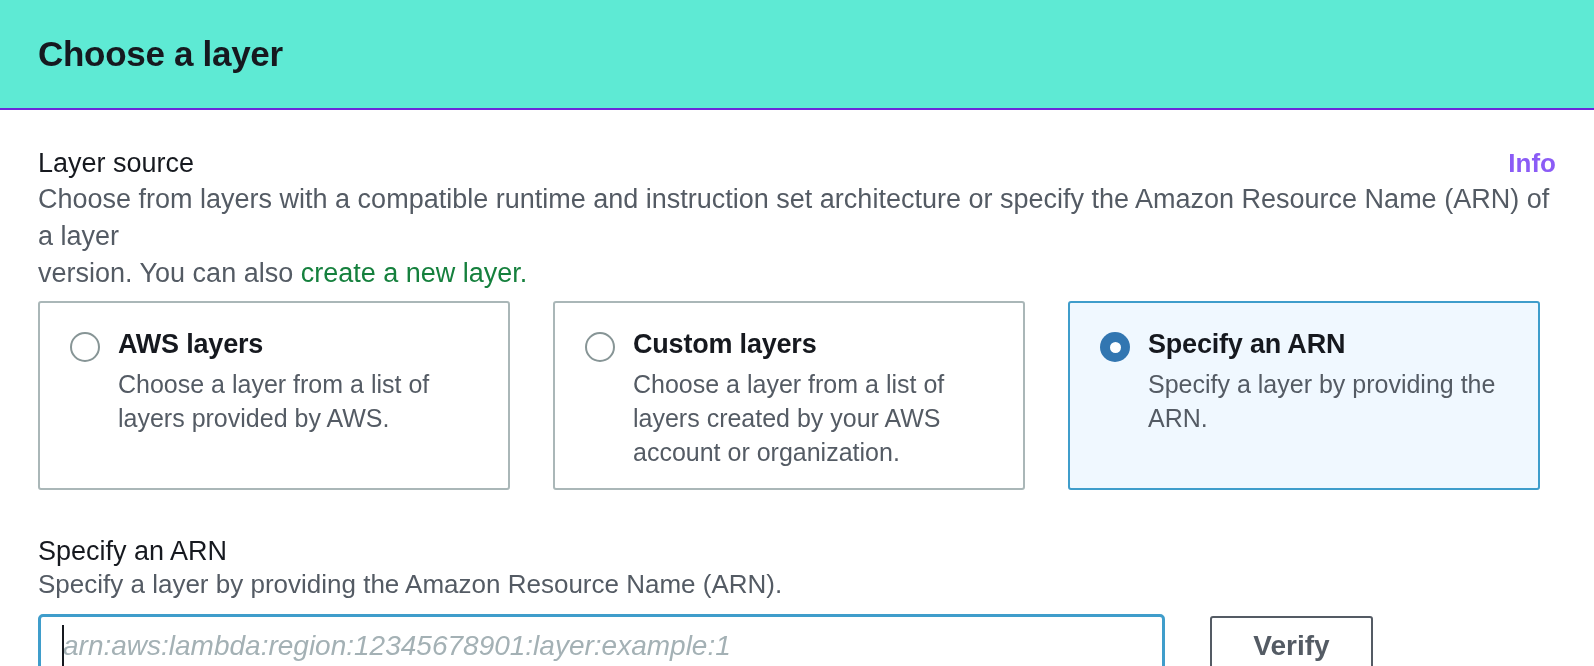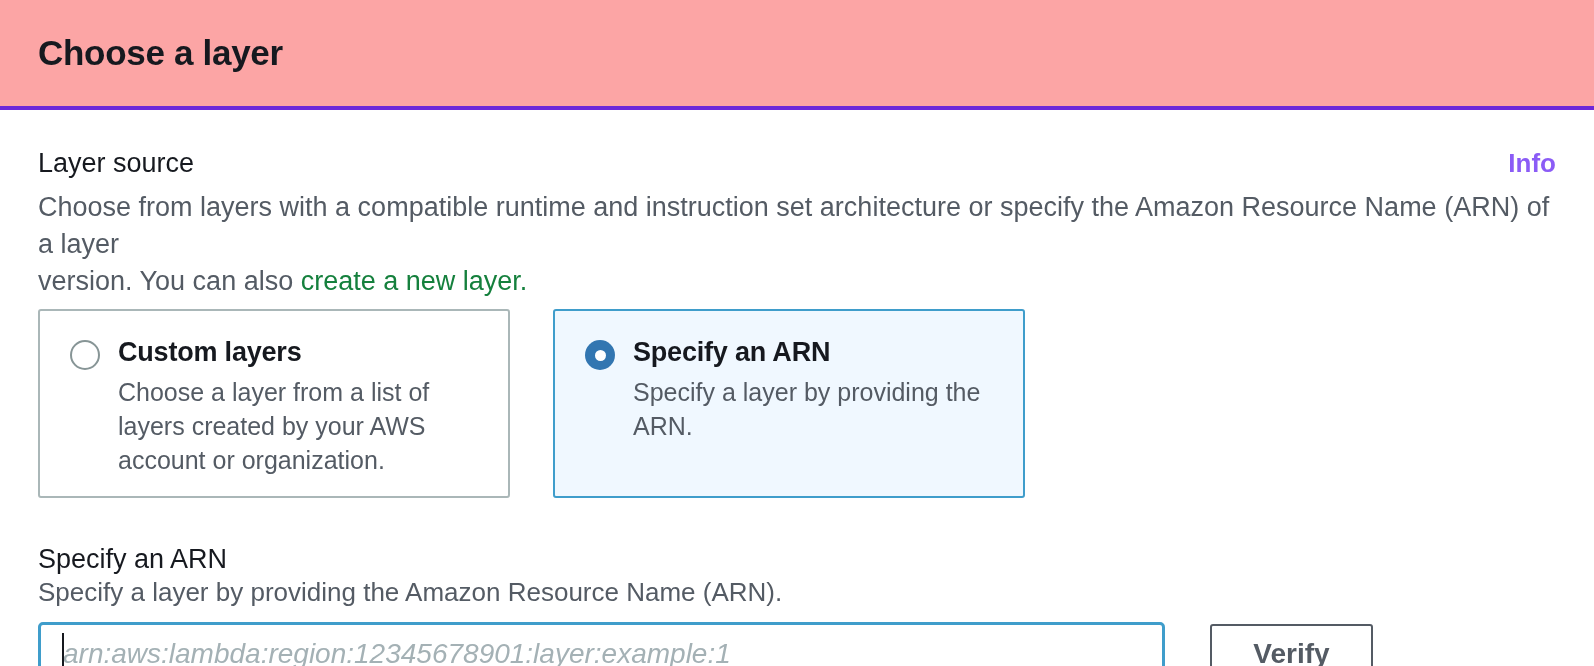--- a/index.html
+++ b/index.html
@@ -5,22 +5,22 @@
   * { margin: 0; padding: 0; box-sizing: border-box; }
   html, body {
     width: 1594px; height: 666px;
     background: #ffffff;
     font-family: "Liberation Sans", "DejaVu Sans", sans-serif;
     color: #16191f;
     overflow: hidden;
   }
   .panel-header {
     height: 110px;
-    background: #fca5a5;
-    border-bottom: 4px solid #6d28d9;
+    background: #5eead4;
+    border-bottom: 2px solid #6d28d9;
     display: flex;
     align-items: center;
     padding: 0 38px;
   }
   .panel-title {
     font-size: 35px;
     font-weight: 700;
     color: #16191f;
     letter-spacing: -0.3px;
   }
@@ -39,21 +39,21 @@
     color: #16191f;
   }
   .info-link {
     font-size: 26px;
     font-weight: 700;
     color: #8b5cf6;
     text-decoration: none;
     cursor: pointer;
   }
   .field-description {
-    margin-top: 10px;
+    margin-top: 2px;
     font-size: 27px;
     line-height: 37px;
     color: #545b64;
   }
   .inline-link {
     color: #15803d;
     text-decoration: none;
     cursor: pointer;
   }
   .tiles {
@@ -178,20 +178,27 @@
   <div class="label-row">
     <span class="field-label">Layer source</span>
     <a class="info-link">Info</a>
   </div>
 
   <p class="field-description"><span>Choose from layers with a compatible runtime and instruction set architecture or specify the Amazon Resource Name (ARN) of a layer</span><br>
   <span>version. You can also </span><a class="inline-link">create a new layer.</a></p>
 
   <div class="tiles">
 
+    <div class="tile">
+      <span class="radio"></span>
+      <div class="tile-text">
+        <div class="tile-label">AWS layers</div>
+        <div class="tile-desc">Choose a layer from a list of layers provided by AWS.</div>
+      </div>
+    </div>
 
     <div class="tile">
       <span class="radio"></span>
       <div class="tile-text">
         <div class="tile-label">Custom layers</div>
         <div class="tile-desc">Choose a layer from a list of layers created by your AWS account or organization.</div>
       </div>
     </div>
 
     <div class="tile selected">

